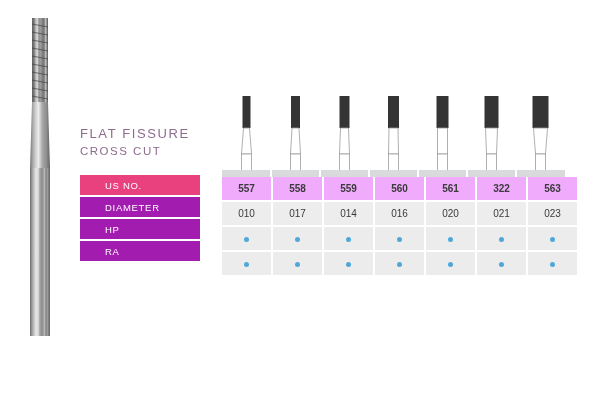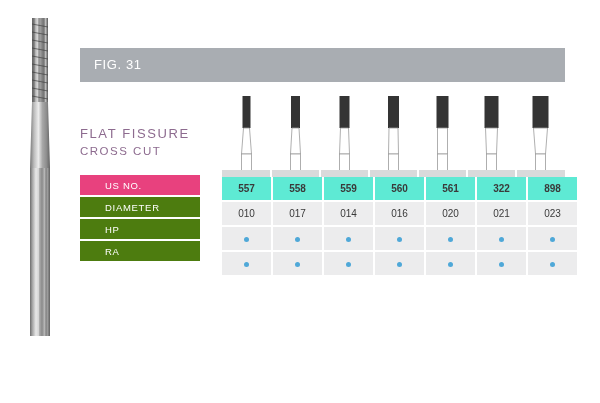--- a/index.html
+++ b/index.html
@@ -89,21 +89,21 @@
     display: flex;
     align-items: center;
     padding-left: 25px;
     box-sizing: border-box;
     font-size: 9.5px;
     letter-spacing: 0.7px;
     color: #ffffff;
     font-family: "Liberation Sans", sans-serif;
   }
   .label-row.pink   { background: #e8417e; }
-  .label-row.purple { background: #4d7c0f; }
+  .label-row.purple { background: #a21caf; }
 
   
   #bur-diagrams {
     position: absolute;
     left: 222px;
     top: 88px;
     width: 343px;
     height: 88px;
     display: flex;
   }
@@ -150,21 +150,21 @@
     vertical-align: middle;
     font-size: 10px;
     font-weight: bold;
     color: #3a3a3a;
     border-right: 2px solid #ffffff;
     border-bottom: 2px solid #ffffff;
     font-family: "Liberation Sans", sans-serif;
     padding: 0;
   }
   #data-table td:last-child { border-right: none; }
-  #data-table tr.row-usno td    { background: #5eead4; }
+  #data-table tr.row-usno td    { background: #f0abfc; }
   #data-table tr.row-diameter td{ background: #ededee; font-weight: normal; }
   #data-table tr.row-hp td,
   #data-table tr.row-ra td      { background: #ececed; }
   #data-table tr:last-child td  { border-bottom: none; }
   .dot {
     display: inline-block;
     width: 5px;
     height: 5px;
     border-radius: 50%;
     background: #4fa8d8;
@@ -228,23 +228,20 @@
 
       <path d="M14 84 L30 84 L32 150 L12 150 Z" fill="url(#neckGrad)"></path>
 
       <rect x="12" y="150" width="20" height="168" fill="url(#shaftGrad)"></rect>
 
       <rect x="18" y="150" width="3" height="168" fill="#f2f2f2" opacity="0.5"></rect>
       <rect x="27" y="150" width="2" height="168" fill="#4e4e4e" opacity="0.4"></rect>
     </svg>
   </div>
 
-  <div id="fig-bar">
-    <span id="fig-bar-label">FIG. 31</span>
-  </div>
 
   <div id="title-block">
     <div id="product-title">FLAT FISSURE</div>
     <div id="product-subtitle">CROSS CUT</div>
   </div>
 
   <div id="label-column">
     <div class="label-row pink">
         <span>US NO.</span>
       </div>
@@ -322,21 +319,21 @@
 
   <table id="data-table">
     <tbody>
       <tr class="row-usno">
         <td>557</td>
         <td>558</td>
         <td>559</td>
         <td>560</td>
         <td>561</td>
         <td>322</td>
-        <td>898</td>
+        <td>563</td>
       </tr>
       <tr class="row-diameter">
         <td>010</td>
         <td>017</td>
         <td>014</td>
         <td>016</td>
         <td>020</td>
         <td>021</td>
         <td>023</td>
       </tr>

